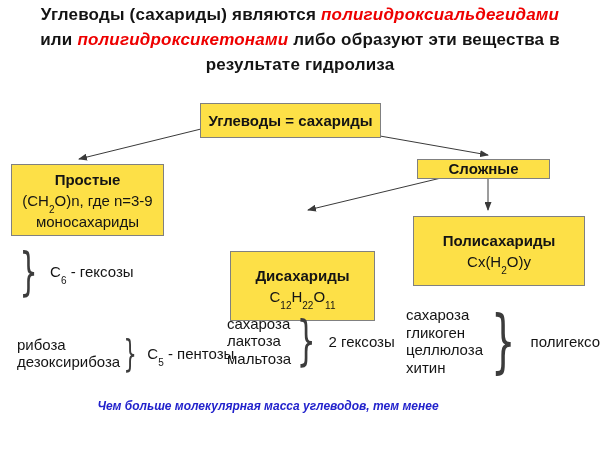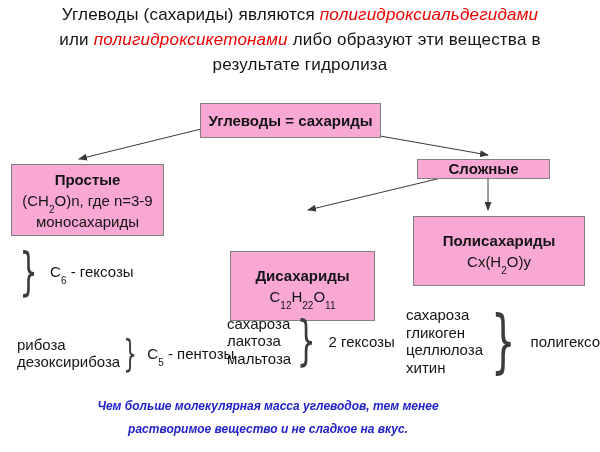--- a/index.html
+++ b/index.html
@@ -10,26 +10,26 @@
     --arrow:#3a3a3a;
   }
   html,body{margin:0;padding:0;}
   body{
     width:600px;height:452px;position:relative;overflow:hidden;
     background:#ffffff;color:var(--ink);
     font-family:"Liberation Sans",sans-serif;
   }
   .title{
     position:absolute;top:2px;left:0;width:600px;
-    text-align:center;font-weight:normal;font-size:17px;line-height:25px;
+    text-align:center;font-weight:bold;font-size:17px;line-height:25px;
     letter-spacing:.2px;
   }
   .hl{color:var(--hl);font-style:italic;}
   .box{
-    position:absolute;border:1px solid var(--border);background:#f9a8d4;
+    position:absolute;border:1px solid var(--border);background:#fde047;
     display:flex;flex-direction:column;align-items:center;justify-content:center;
     text-align:center;font-size:15px;line-height:21px;
   }
   .bt{font-weight:bold;}
   sub{font-size:10px;line-height:0;position:relative;top:3px;left:0;}
   .box-root{left:200px;top:103px;width:179px;height:33px;}
   .box-simple{left:11px;top:164px;width:151px;height:70px;}
   .box-complex{left:417px;top:159px;width:131px;height:18px;line-height:18px;}
   .box-di{left:230px;top:216px;width:143px;height:68px;margin-top:35px;}
   .box-poly{left:413px;top:216px;width:170px;height:68px;}
@@ -133,14 +133,13 @@
       <div>гликоген</div>
       <div>целлюлоза</div>
       <div>хитин</div>
     </div>
   <div class="brace">}</div>
   <div class="glabel"><span>полигексоза</span></div>
 </div>
 
 <div class="note">
     <div>Чем больше молекулярная масса углеводов, тем менее</div>
-    <div>растворимое вещество и не сладкое на вкус.</div>
   </div>
 
 </body></html>

